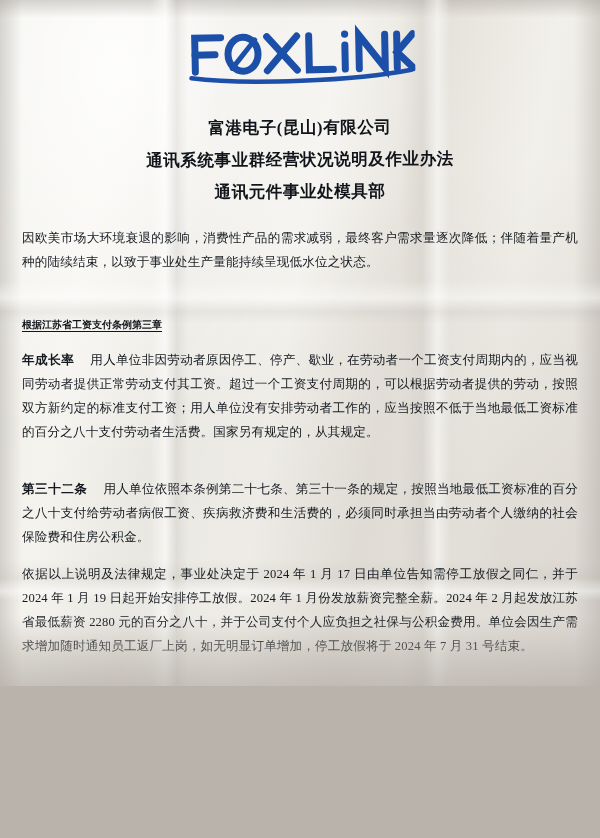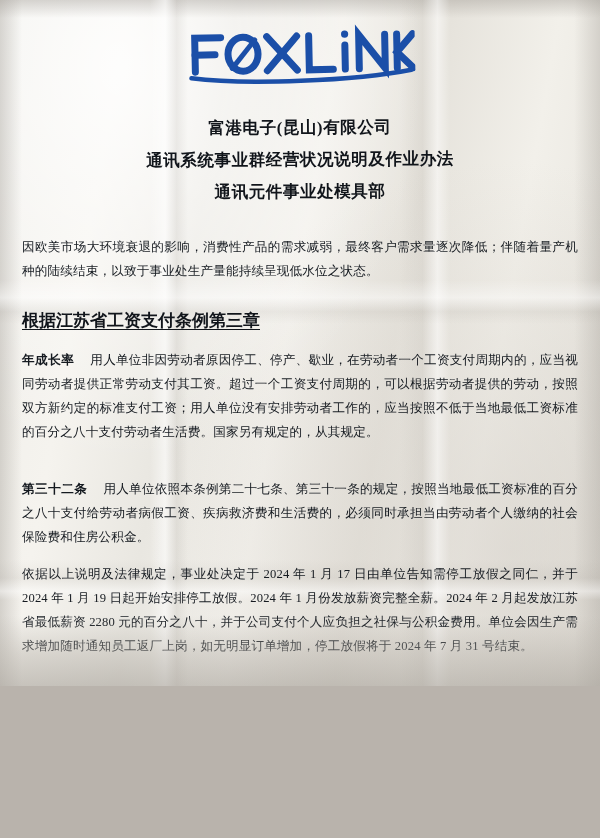--- a/index.html
+++ b/index.html
@@ -103,25 +103,25 @@
   .title-line.l3 { font-size: 16.5px; }
 
   
   .para {
     font-size: 12.6px;
     line-height: 1.92;
     text-align: justify;
     color: #151a20;
     letter-spacing: 0.15px;
   }
-  .p-intro { margin-top: 26px; }
+  .p-intro { margin-top: 17px; }
   .p-growth { margin-top: 26px; }
   .section-head {
-    margin-top: 26px;
-    font-size: 17px;
+    margin-top: 44px;
+    font-size: 10px;
     font-weight: bold;
     text-decoration: underline;
     text-underline-offset: 3px;
     color: #11151b;
   }
   .p-art31 { margin-top: 16px; }
   .p-art32 { margin-top: 32px; }
   .p-conclusion { margin-top: 11px; }
 
   .indent-hang {

